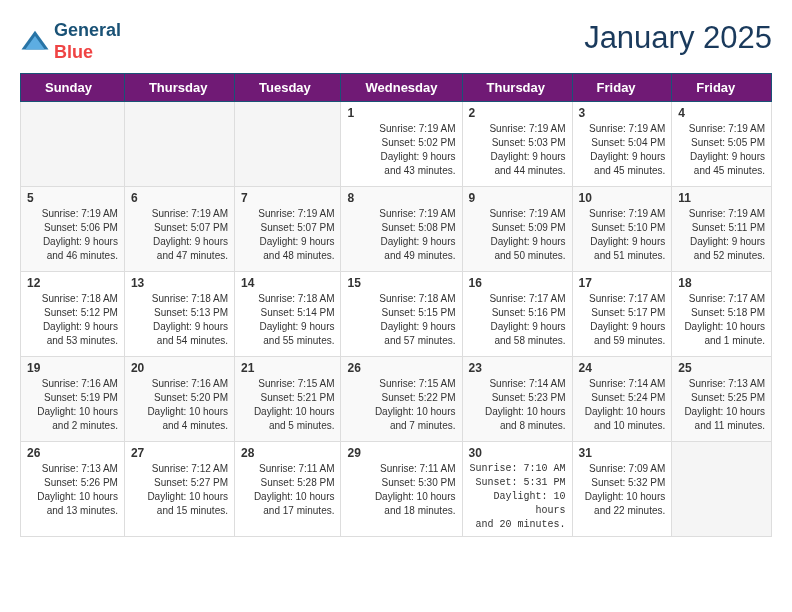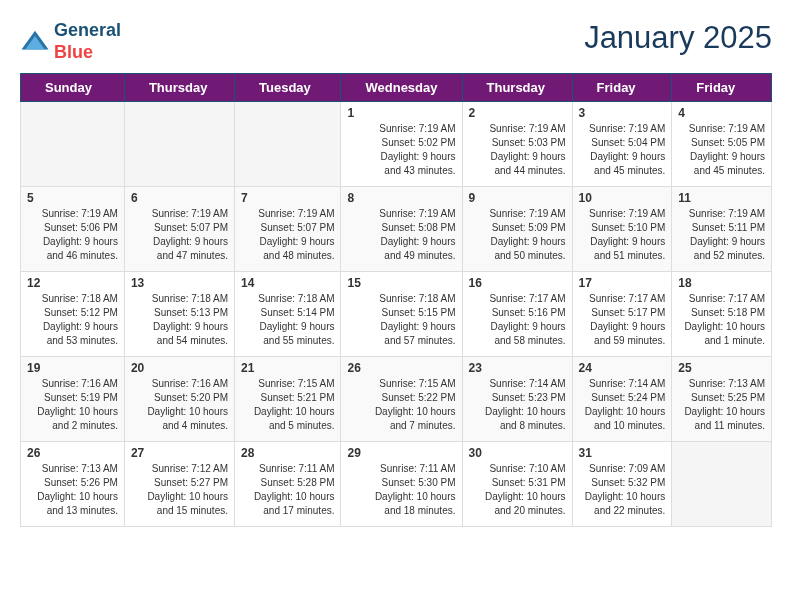--- a/index.html
+++ b/index.html
@@ -334,21 +334,21 @@
         </td>
         <td>
           <div class="day-num">29</div>
           <div class="day-info" style="white-space: pre-line;">Sunrise: 7:11 AM
 Sunset: 5:30 PM
 Daylight: 10 hours
 and 18 minutes.</div>
         </td>
         <td>
           <div class="day-num">30</div>
-          <div class="day-info" style="white-space: pre-line;">Sunrise: 7:10 AM
+          <div class="day-info" style="white-space: pre-line; font-family: Liberation Mono, monospace;">Sunrise: 7:10 AM
 Sunset: 5:31 PM
 Daylight: 10 hours
 and 20 minutes.</div>
         </td>
         <td>
           <div class="day-num">31</div>
           <div class="day-info" style="white-space: pre-line;">Sunrise: 7:09 AM
 Sunset: 5:32 PM
 Daylight: 10 hours
 and 22 minutes.</div>

